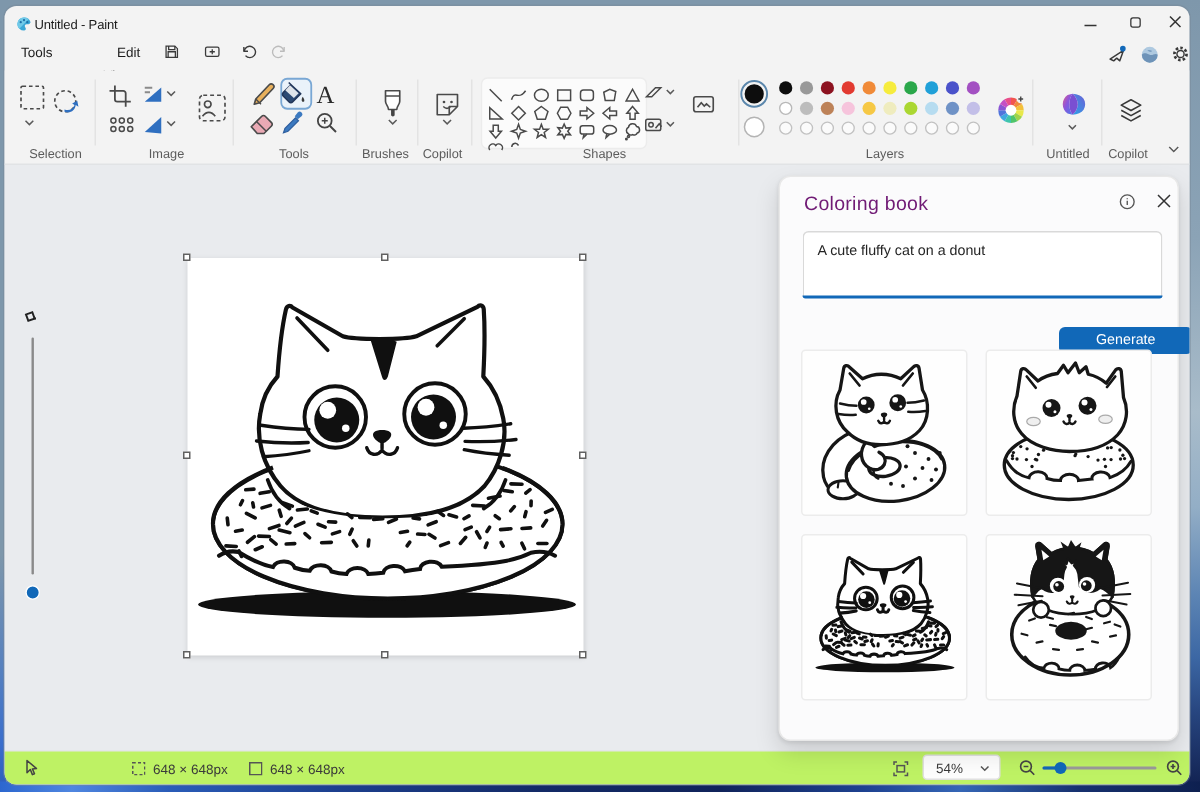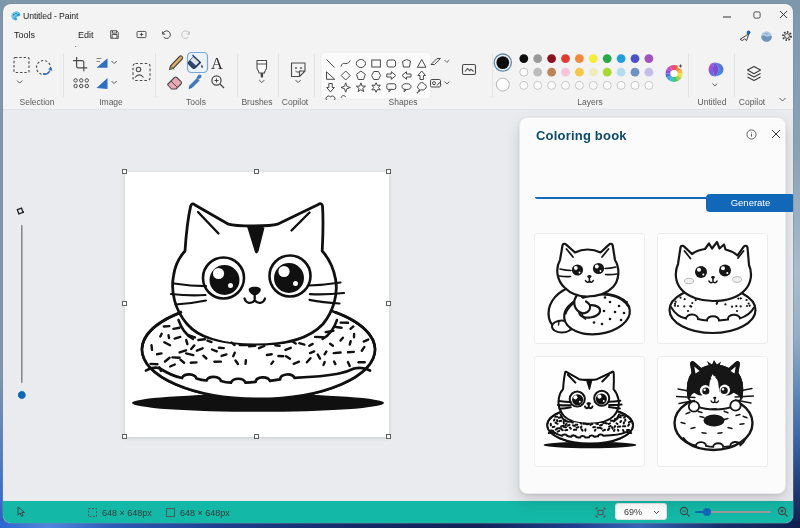--- a/index.html
+++ b/index.html
@@ -17,28 +17,28 @@
 #menurow { position:absolute; left:0; top:22px; width:100%; height:21px; font-size:9px; color:#1b1b1b;}
 .menu-item{ position:absolute; top:4px; }
 
 #ribbon { position:absolute; left:0; top:43px; width:100%; height:63px; background:#f3f3f3; border-bottom:1px solid #e1e3e5;}
 .rlabel { position:absolute; top:50px; font-size:8.5px; color:#5b5b5b; width:80px; text-align:center; }
 
 #canvas-area { position:absolute; left:0; top:106px; width:100%; height:390px; background:#e9ebee; }
 #canvas { position:absolute; left:122px; top:62px; width:264px; height:265px; background:#fff; box-shadow:0 1px 4px rgba(0,0,0,.14); }
 .hd { position:absolute; width:5px; height:5px; background:#fff; border:1px solid #606060; }
 
-#statusbar { position:absolute; left:0; top:496px; width:100%; height:23px; background:#14b8a6; border-top:1px solid #e4e6e8; font-size:9px; color:#3a3a3a;}
+#statusbar { position:absolute; left:0; top:496px; width:100%; height:23px; background:#bef264; border-top:1px solid #e4e6e8; font-size:9px; color:#3a3a3a;}
 .sb { position:absolute; top:7px; }
 
 #panel { position:absolute; left:516px; top:113px; width:267px; height:377px; background:#fbfbfc; border-radius:8px; border:1px solid #e8e8e8; box-shadow:0 8px 16px rgba(0,0,0,.13), 0 1px 3px rgba(0,0,0,.09); }
-#panel h1 { font-size:13px; font-weight:700; color:#0c4a6e; position:absolute; left:16px; top:10px; letter-spacing:.2px;}
+#panel h1 { font-size:13px; font-weight:400; color:#701a75; position:absolute; left:16px; top:10px; letter-spacing:.2px;}
 #prompt { position:absolute; left:15px; top:36px; width:240px; height:44px; background:#fff; border:1px solid #d9d9d9; border-bottom:none; border-radius:4px 4px 0 0; font-size:9.5px; color:#242424; padding:7px 9px; }
 #prompt-line { position:absolute; left:15px; top:79px; width:240px; height:2px; background:#1168b8; border-radius:0 0 2px 2px;}
-#genbtn { position:absolute; left:186px; top:76px; width:89px; height:18px; background:#1168b8; border-radius:4px; color:#fff; font-size:9.5px; text-align:center; line-height:18px; }
+#genbtn { position:absolute; left:186px; top:100px; width:89px; height:18px; background:#1168b8; border-radius:4px; color:#fff; font-size:9.5px; text-align:center; line-height:18px; }
 .card { position:absolute; width:111px; height:111px; background:#fefefe; border:1px solid #ececec; border-radius:3px; }
 .card svg { position:absolute; left:0; top:0; width:109px; height:109px; }
 .art3 path, .art3 circle, .art3 ellipse, .art3 g { stroke-width:5.5px; }
 </style>
 </head>
 <body>
 <div id="desk-right"></div>
 <div style="position:absolute;left:0;top:0;width:4px;height:528px;background:linear-gradient(180deg,#7e97ab 0%,#7e97ab 70%,#5580c0 85%,#3a6ecd 94%,#2c5cb8 100%);"></div>
 <div id="desk-bottom"></div>
 <div id="win">
@@ -480,21 +480,21 @@
     <span class="sb" style="left:99px;">648 × 648px</span>
     <svg class="sb" style="left:163px;top:7px" width="9" height="9" viewBox="0 0 9 9">
         <rect x="0.5" y="0.5" width="8" height="8" fill="none" stroke="#555" stroke-width="1"></rect>
       </svg>
     <span class="sb" style="left:177px;">648 × 648px</span>
     <svg class="sb" style="left:592px;top:6px" width="11" height="11" viewBox="0 0 11 11" fill="none" stroke="#555" stroke-width="1">
         <path d="M1 3 V1 h2 M8 1 h2 v2 M10 8 v2 h-2 M3 10 H1 V8"></path>
         <rect x="3" y="3.4" width="5" height="4.2"></rect>
       </svg>
     <div class="sb" style="left:612px;top:2px;width:52px;height:17px;background:#fdfdfd;border:1px solid #e0e0e0;border-radius:3px;">
-      <span style="position:absolute;left:8px;top:3px;">69%</span>
+      <span style="position:absolute;left:8px;top:3px;">54%</span>
       <svg style="position:absolute;right:6px;top:6px" width="7" height="5" viewBox="0 0 7 5">
           <path d="M1 1 l2.5 2.5 L6 1" fill="none" stroke="#555" stroke-width="1"></path>
         </svg>
     </div>
     <svg class="sb" style="left:676px;top:5px" width="12" height="12" viewBox="0 0 12 12" fill="none" stroke="#444" stroke-width="1.1">
         <circle cx="5" cy="5" r="3.6"></circle>
         <path d="M7.8 7.8 L10.5 10.5 M3.4 5 h3.2"></path>
       </svg>
     <div class="sb" style="left:692px;top:10px;width:76px;height:2px;background:#999;border-radius:1px;"></div>
     <div class="sb" style="left:692px;top:10px;width:12px;height:2px;background:#1168b8;border-radius:1px;"></div>
@@ -507,20 +507,21 @@
 
   <div id="panel">
     <h1>Coloring book</h1>
     <svg style="position:absolute;left:226px;top:11px" width="11" height="11" viewBox="0 0 12 12" fill="none" stroke="#555" stroke-width="1">
         <circle cx="6" cy="6" r="5"></circle>
         <path d="M6 5.2 v3.2 M6 3.4 v0.8"></path>
       </svg>
     <svg style="position:absolute;left:251px;top:11px" width="10" height="10" viewBox="0 0 10 10">
         <path d="M1 1 L9 9 M9 1 L1 9" stroke="#333" stroke-width="1"></path>
       </svg>
+    <div id="prompt">A cute fluffy cat on a donut</div>
     <div id="prompt-line"></div>
     <div id="genbtn">Generate</div>
     <div class="card" style="left:14px; top:115px;" id="t1">
         <svg viewBox="0 0 109 109">
           <g fill="none" stroke="#161616" stroke-width="2.2" stroke-linecap="round" stroke-linejoin="round">
 <path d="M 33 54 C 19 60, 11.5 72, 14 84 C 16 93, 24 97.5, 33 96 C 38 95.2, 42 92.5, 44.5 89" fill="#fff"></path>
 <ellipse cx="27" cy="92.5" rx="10" ry="6" fill="#fff" stroke-width="2"></ellipse>
 <path d="M 24 87.5 L 23.5 91" stroke-width="1.4"></path>
 <g transform="rotate(-7 62 80)">
               <ellipse cx="62" cy="80" rx="33" ry="20" fill="#fff"></ellipse>

